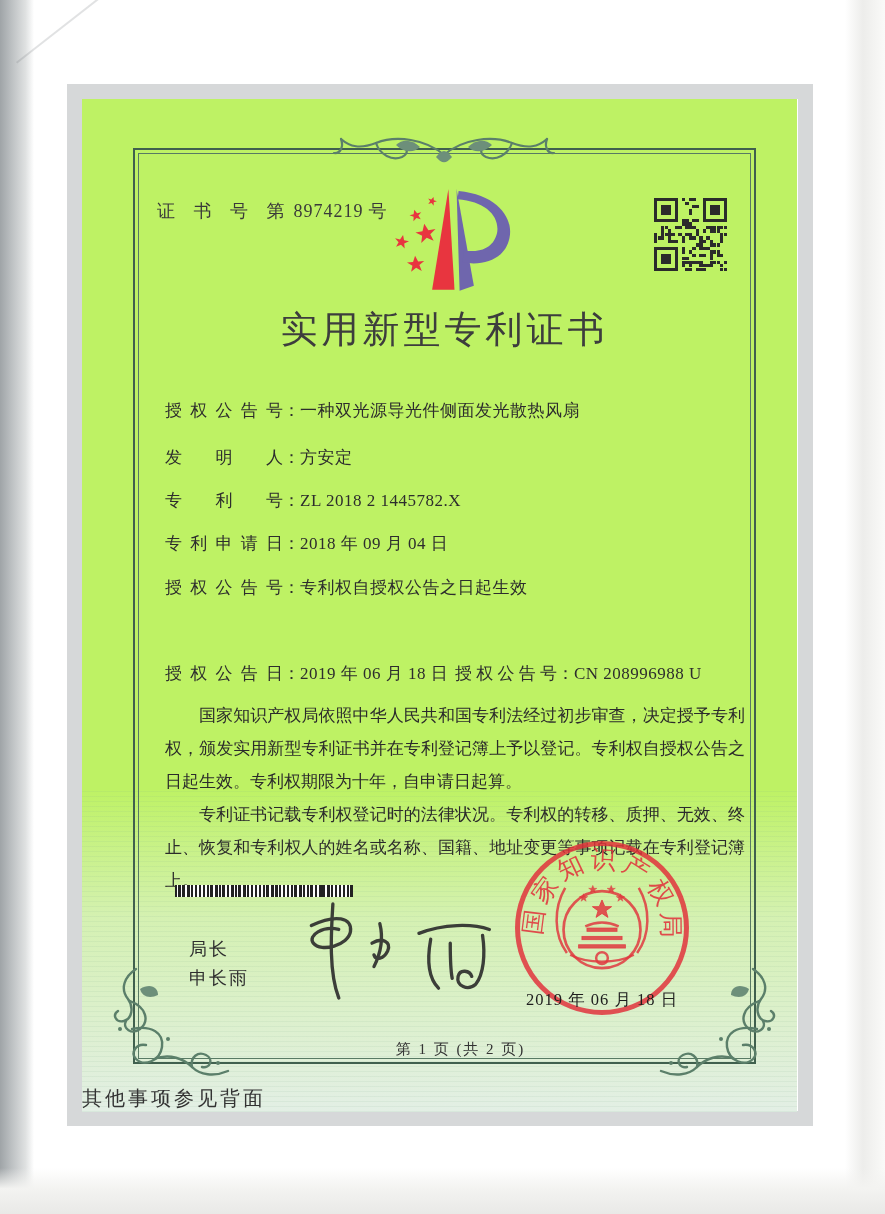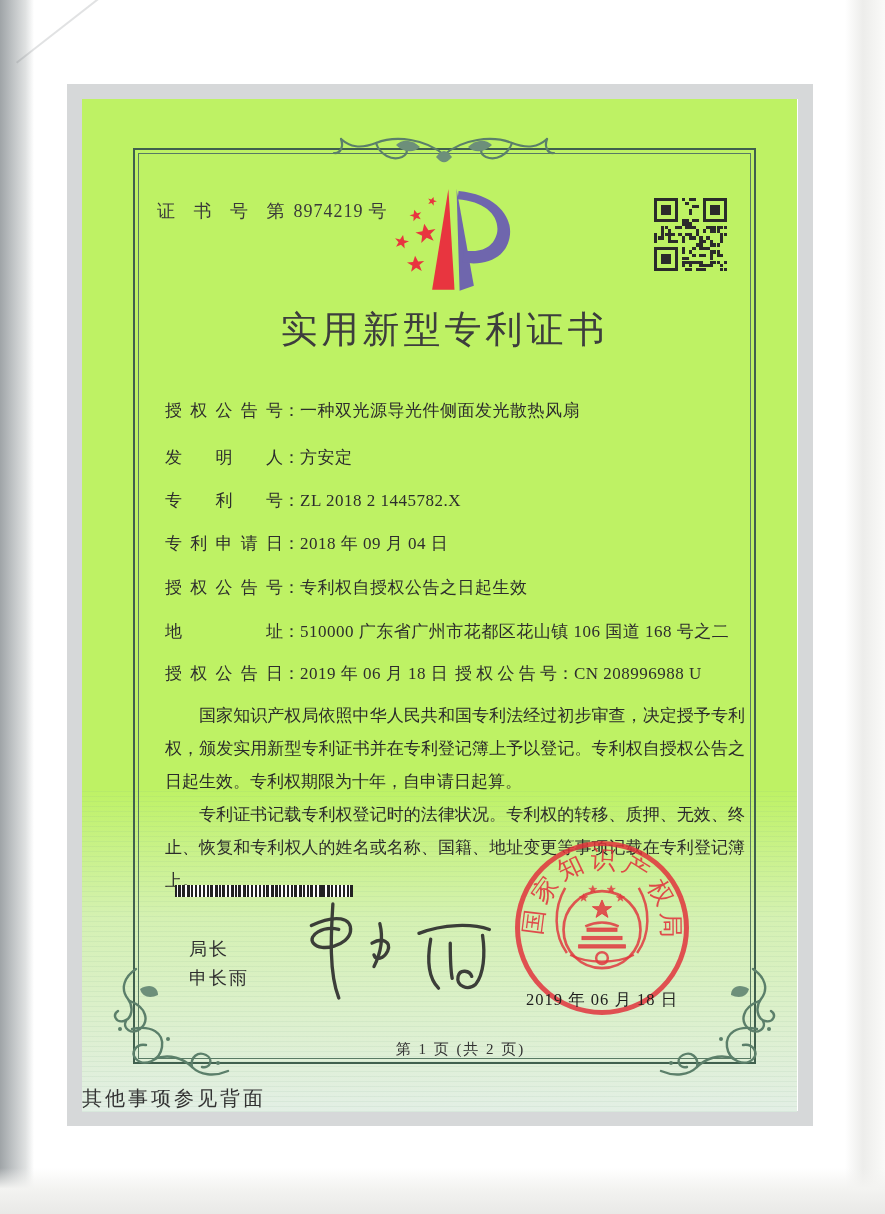--- a/index.html
+++ b/index.html
@@ -274,23 +274,20 @@
     </div>
     <div class="row r3">
       <span class="lab">专利号</span><span class="col">：</span><span class="val">ZL 2018 2 1445782.X</span>
     </div>
     <div class="row r4">
       <span class="lab">专利申请日</span><span class="col">：</span><span class="val">2018 年 09 月 04 日</span>
     </div>
     <div class="row r5">
       <span class="lab">授权公告号</span><span class="col">：</span><span class="val">专利权自授权公告之日起生效</span>
     </div>
-    <div class="row r6">
-      <span class="lab">地址</span><span class="col">：</span><span class="val">510000 广东省广州市花都区花山镇 106 国道 168 号之二</span>
-    </div>
     <div class="row r7">
       <span class="lab">授权公告日</span><span class="col">：</span><span class="val">2019 年 06 月 18 日</span>
       <span class="grant2">
         <span class="lab">授权公告号</span><span class="col">：</span><span class="val">CN 208996988 U</span>
       </span>
     </div>
 
     <div class="paras">
       <p>国家知识产权局依照中华人民共和国专利法经过初步审查，决定授予专利权，颁发实用新型专利证书并在专利登记簿上予以登记。专利权自授权公告之日起生效。专利权期限为十年，自申请日起算。</p>
       <p>专利证书记载专利权登记时的法律状况。专利权的转移、质押、无效、终止、恢复和专利权人的姓名或名称、国籍、地址变更等事项记载在专利登记簿上。</p>

